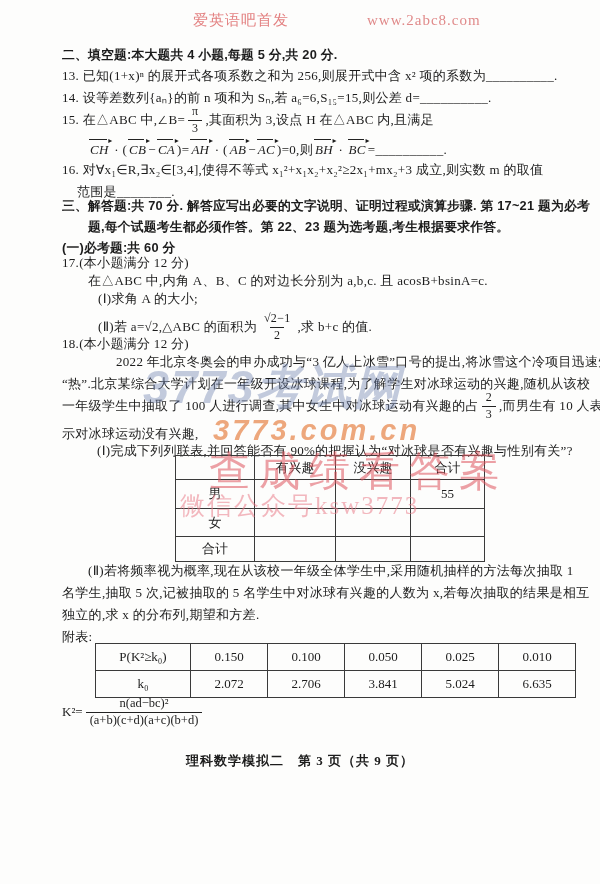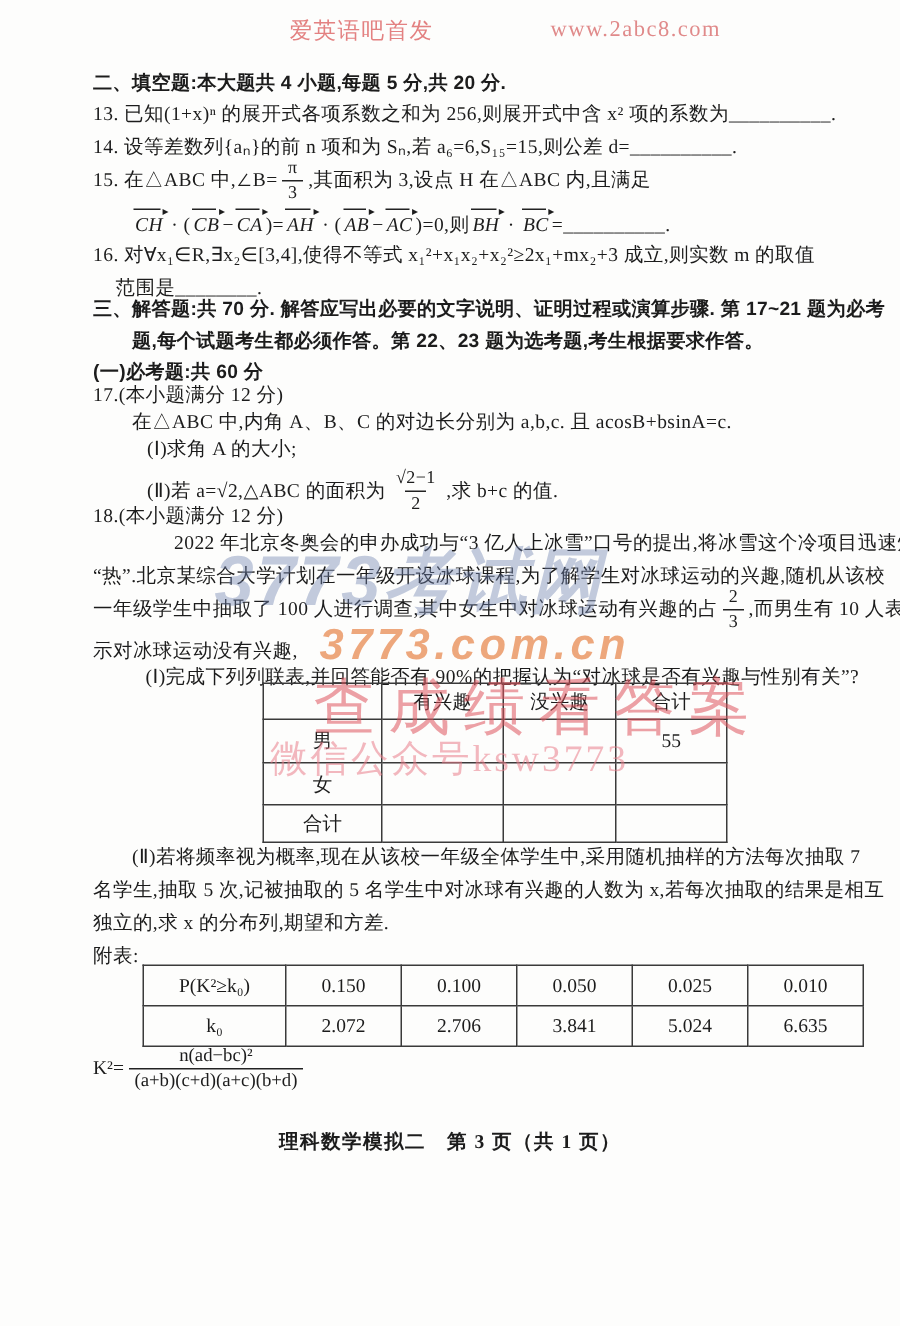--- a/index.html
+++ b/index.html
@@ -145,21 +145,21 @@
         </tr>
       <tr>
           <td>合计</td>
           <td></td>
           <td></td>
           <td></td>
         </tr>
     </tbody>
   </table>
 
-  <p class="line" style="top:561px; left:88px;">(Ⅱ)若将频率视为概率,现在从该校一年级全体学生中,采用随机抽样的方法每次抽取 7</p>
+  <p class="line" style="top:561px; left:88px;">(Ⅱ)若将频率视为概率,现在从该校一年级全体学生中,采用随机抽样的方法每次抽取 1</p>
   <p class="line" style="top:583px;">名学生,抽取 5 次,记被抽取的 5 名学生中对冰球有兴趣的人数为 x,若每次抽取的结果是相互</p>
   <p class="line" style="top:605px;">独立的,求 x 的分布列,期望和方差.</p>
   <p class="line" style="top:627px;">附表:</p>
 
   <table class="t2" style="left:95px; top:643px;">
     <tbody>
       <tr>
           <td>P(K²≥k₀)</td>
           <td>0.150</td>
           <td>0.100</td>
@@ -184,15 +184,15 @@
         <span class="num">n(ad−bc)²</span>
         <span class="den">(a+b)(c+d)(a+c)(b+d)</span>
       </span>
   </div>
 
   <p class="wm wm-big">3773考试网</p>
   <p class="wm wm-url">3773.com.cn</p>
   <p class="wm wm-red1">查成绩看答案</p>
   <p class="wm wm-red2">微信公众号ksw3773</p>
 
-  <p class="footer">理科数学模拟二　第 3 页（共 1 页）</p>
+  <p class="footer">理科数学模拟二　第 3 页（共 9 页）</p>
 
 </div>
 
 </body></html>

